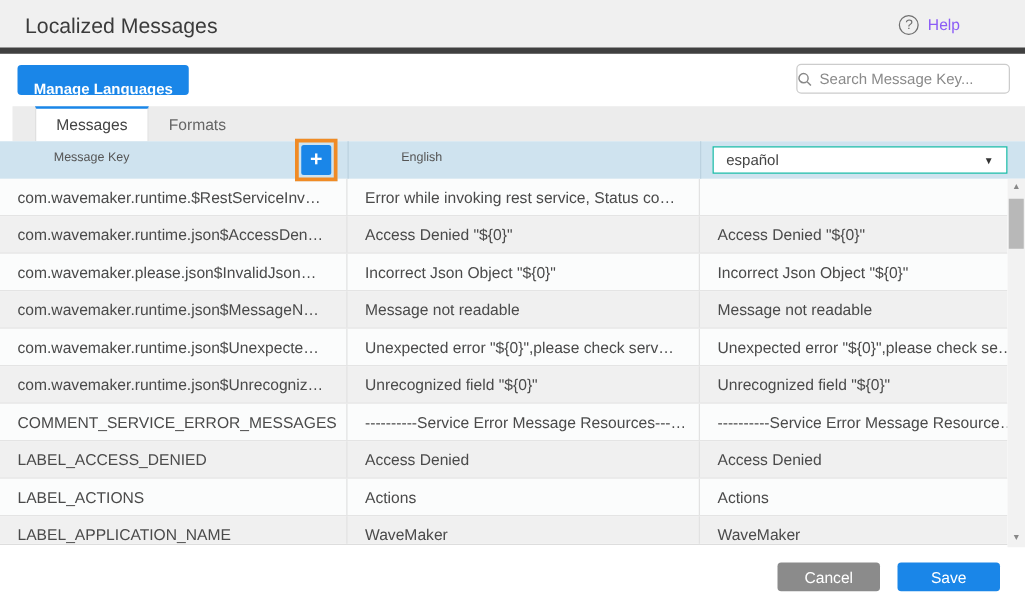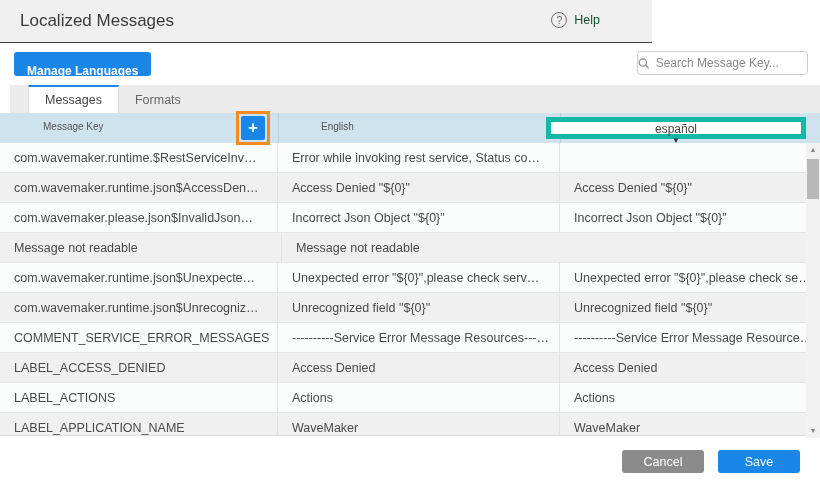--- a/index.html
+++ b/index.html
@@ -7,36 +7,36 @@
   body {
     font-family: "Liberation Sans", sans-serif;
     background: #ffffff;
     position: relative;
     overflow: hidden;
     color: #444;
   }
 
   
   .titlebar {
-    position: absolute; top: 0; left: 0; width: 652px; height: 43px;
-    background: #f0f0f0; border-bottom: 1px solid #404040;
+    position: absolute; top: 0; left: 0; width: 820px; height: 43px;
+    background: #f0f0f0; border-bottom: 5px solid #404040;
   }
   .page-title {
     position: absolute; left: 20px; top: 11px;
     font-size: 17px; font-weight: 500; color: #3b3b3b;
   }
   .help {
     position: absolute; right: 52px; top: 12px;
     display: flex; align-items: center; gap: 7px; cursor: pointer;
   }
   .help-icon {
     width: 16px; height: 16px; border: 1px solid #6f6f6f; border-radius: 50%;
     font-size: 11px; color: #6f6f6f; display: flex; align-items: center; justify-content: center;
   }
-  .help-label { font-size: 12.5px; color: #14532d; }
+  .help-label { font-size: 12.5px; color: #8b5cf6; }
 
   
   .toolbar { position: absolute; top: 44px; left: 0; width: 820px; height: 41px; background: #fff; }
   .btn-manage {
     position: absolute; left: 14px; top: 8px; height: 23px; padding: 12px 13px;
     background: #1a86e8; color: #fff; border: none; border-radius: 3px;
     font-family: inherit; font-size: 12px; font-weight: bold; cursor: pointer;
   }
   .search-box {
     position: absolute; right: 12px; top: 7px; width: 171px; height: 24px;
@@ -81,23 +81,23 @@
     border: 3px solid #f08b25; display: flex; align-items: center; justify-content: center;
     background: #cfe3ef; z-index: 3;
   }
   .btn-add {
     width: 24px; height: 24px; background: #1a86e8; border: none; border-radius: 2px;
     color: #fff; font-size: 17px; font-weight: bold; line-height: 22px;
     cursor: pointer; font-family: inherit;
   }
 
   .lang-select {
-    position: absolute; right: 14px; top: 4px; width: 260px; height: 22px;
-    background: #fff; border: 5px solid #14b8a6; cursor: pointer;
-    display: flex; align-items: center; padding: 0 10px; flex-direction: column;
+    position: absolute; right: 14px; top: 4px; width: 236px; height: 22px;
+    background: #fff; border: 1px solid #14b8a6; cursor: pointer;
+    display: flex; align-items: center; padding: 0 10px;
   }
   .lang-select .value { font-size: 12px; color: #444; flex: 1; }
   .lang-select .arrow { font-size: 8px; color: #333; }
 
   .grid-body {
     position: absolute; top: 143px; left: 0; width: 806px; height: 293px;
     overflow: hidden; border-bottom: 1px solid #ddd;
   }
   .row { display: flex; height: 30px; border-bottom: 1px solid #e4e4e4; background: #fbfcfc; }
   .row:nth-child(even) { background: #f0f0f0; }
@@ -187,20 +187,21 @@
     <div class="cell es">Access Denied "${0}"</div>
   </div>
 
   <div class="row">
     <div class="cell key">com.wavemaker.please.json$InvalidJson…</div>
     <div class="cell en">Incorrect Json Object "${0}"</div>
     <div class="cell es">Incorrect Json Object "${0}"</div>
   </div>
 
   <div class="row">
+    <div class="cell key">com.wavemaker.runtime.json$MessageN…</div>
     <div class="cell en">Message not readable</div>
     <div class="cell es">Message not readable</div>
   </div>
 
   <div class="row">
     <div class="cell key">com.wavemaker.runtime.json$Unexpecte…</div>
     <div class="cell en">Unexpected error "${0}",please check serv…</div>
     <div class="cell es">Unexpected error "${0}",please check se…</div>
   </div>
 

